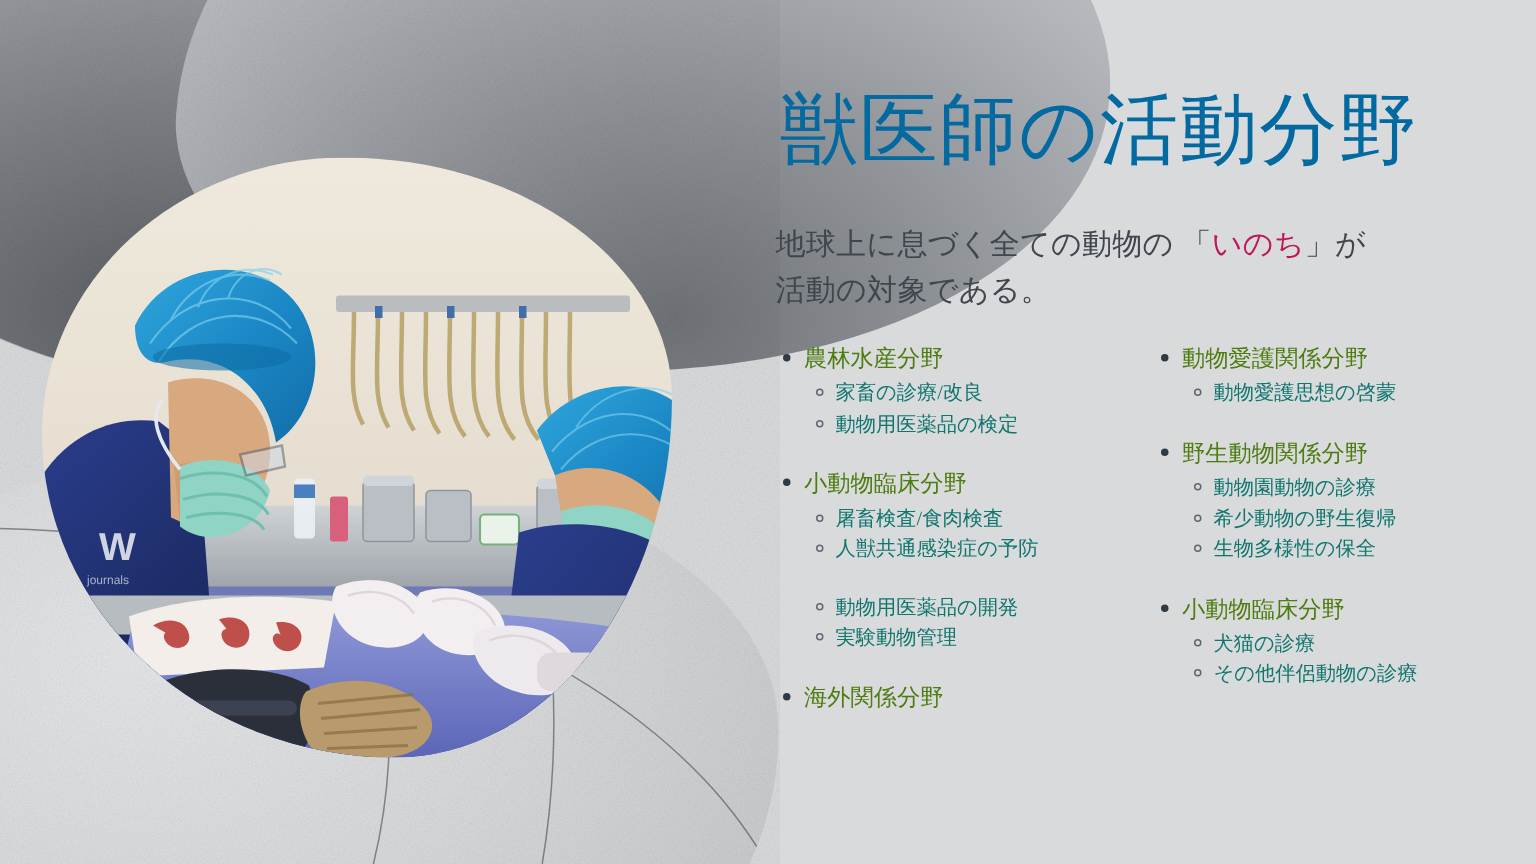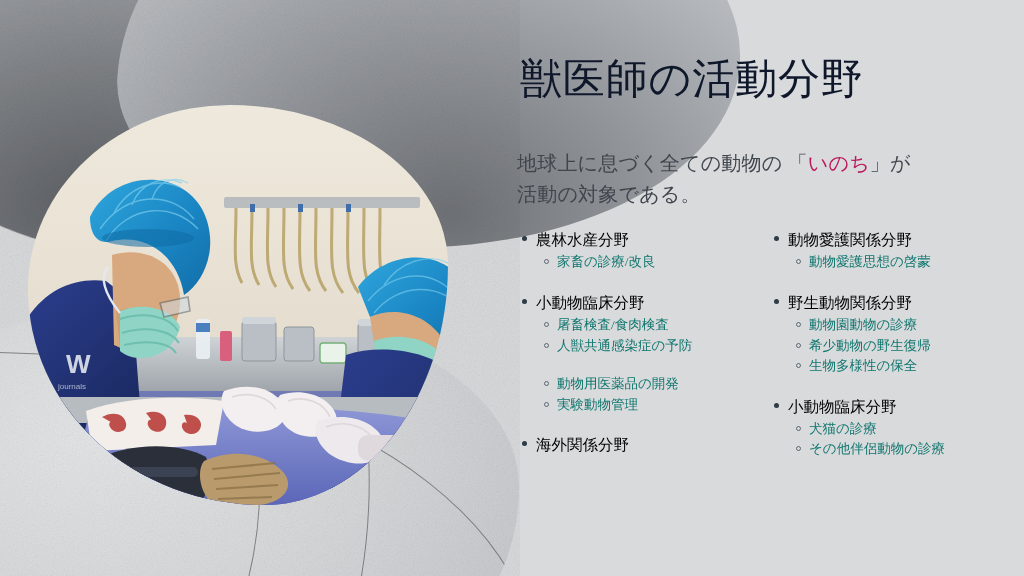--- a/index.html
+++ b/index.html
@@ -52,36 +52,36 @@
     border-radius:48% 52% 44% 56% / 46% 40% 60% 54%;
     overflow:hidden;
     box-shadow:0 0 0 0 rgba(0,0,0,0);
   }
   .photo svg{display:block;width:100%;height:100%;}
 
   
   .content{position:absolute;left:512px;top:0;width:512px;height:576px;}
   .title{
     position:absolute;left:8px;top:60px;width:470px;
-    font-size:42px;line-height:1.08;color:#0f172a;
-    letter-spacing:.02em;white-space:nowrap;font-family:Liberation Mono, monospace;
+    font-size:52px;line-height:1.08;color:#0369a1;
+    letter-spacing:.02em;white-space:nowrap;
   }
   .subtitle{
     position:absolute;left:5px;top:148px;width:460px;
     font-size:20px;line-height:1.55;color:#40464d;
     letter-spacing:.01em;
   }
   .accent{color:#be185d;}
 
   .cols{position:absolute;left:10px;top:228px;width:500px;display:flex;gap:6px;}
   .col{width:246px;}
   .group{margin-bottom:18px;}
   .l1{
     display:flex;align-items:flex-start;gap:9px;
-    font-size:15.5px;color:#000000;line-height:1.5;margin-bottom:1px;
+    font-size:15.5px;color:#4d7c0f;line-height:1.5;margin-bottom:1px;
   }
   .l1 .dot{
     width:5px;height:5px;border-radius:50%;background:#2e3a44;
     margin-top:8px;flex:none;
   }
   .l2{
     display:flex;align-items:flex-start;gap:8px;
     font-size:13.5px;color:#0f766e;line-height:1.52;margin-left:22px;
   }
   .l2 .ring{
@@ -261,20 +261,24 @@
       <div class="col">
           <div class="group">
             <div class="l1">
               <span class="dot"></span>
               <span>農林水産分野</span>
             </div>
             <div class="l2">
               <span class="ring"></span>
               <span>家畜の診療/改良</span>
             </div>
+            <div class="l2">
+              <span class="ring"></span>
+              <span>動物用医薬品の検定</span>
+            </div>
           </div>
           <div class="group">
             <div class="l1">
               <span class="dot"></span>
               <span>小動物臨床分野</span>
             </div>
             <div class="l2">
               <span class="ring"></span>
               <span>屠畜検査/食肉検査</span>
             </div>

